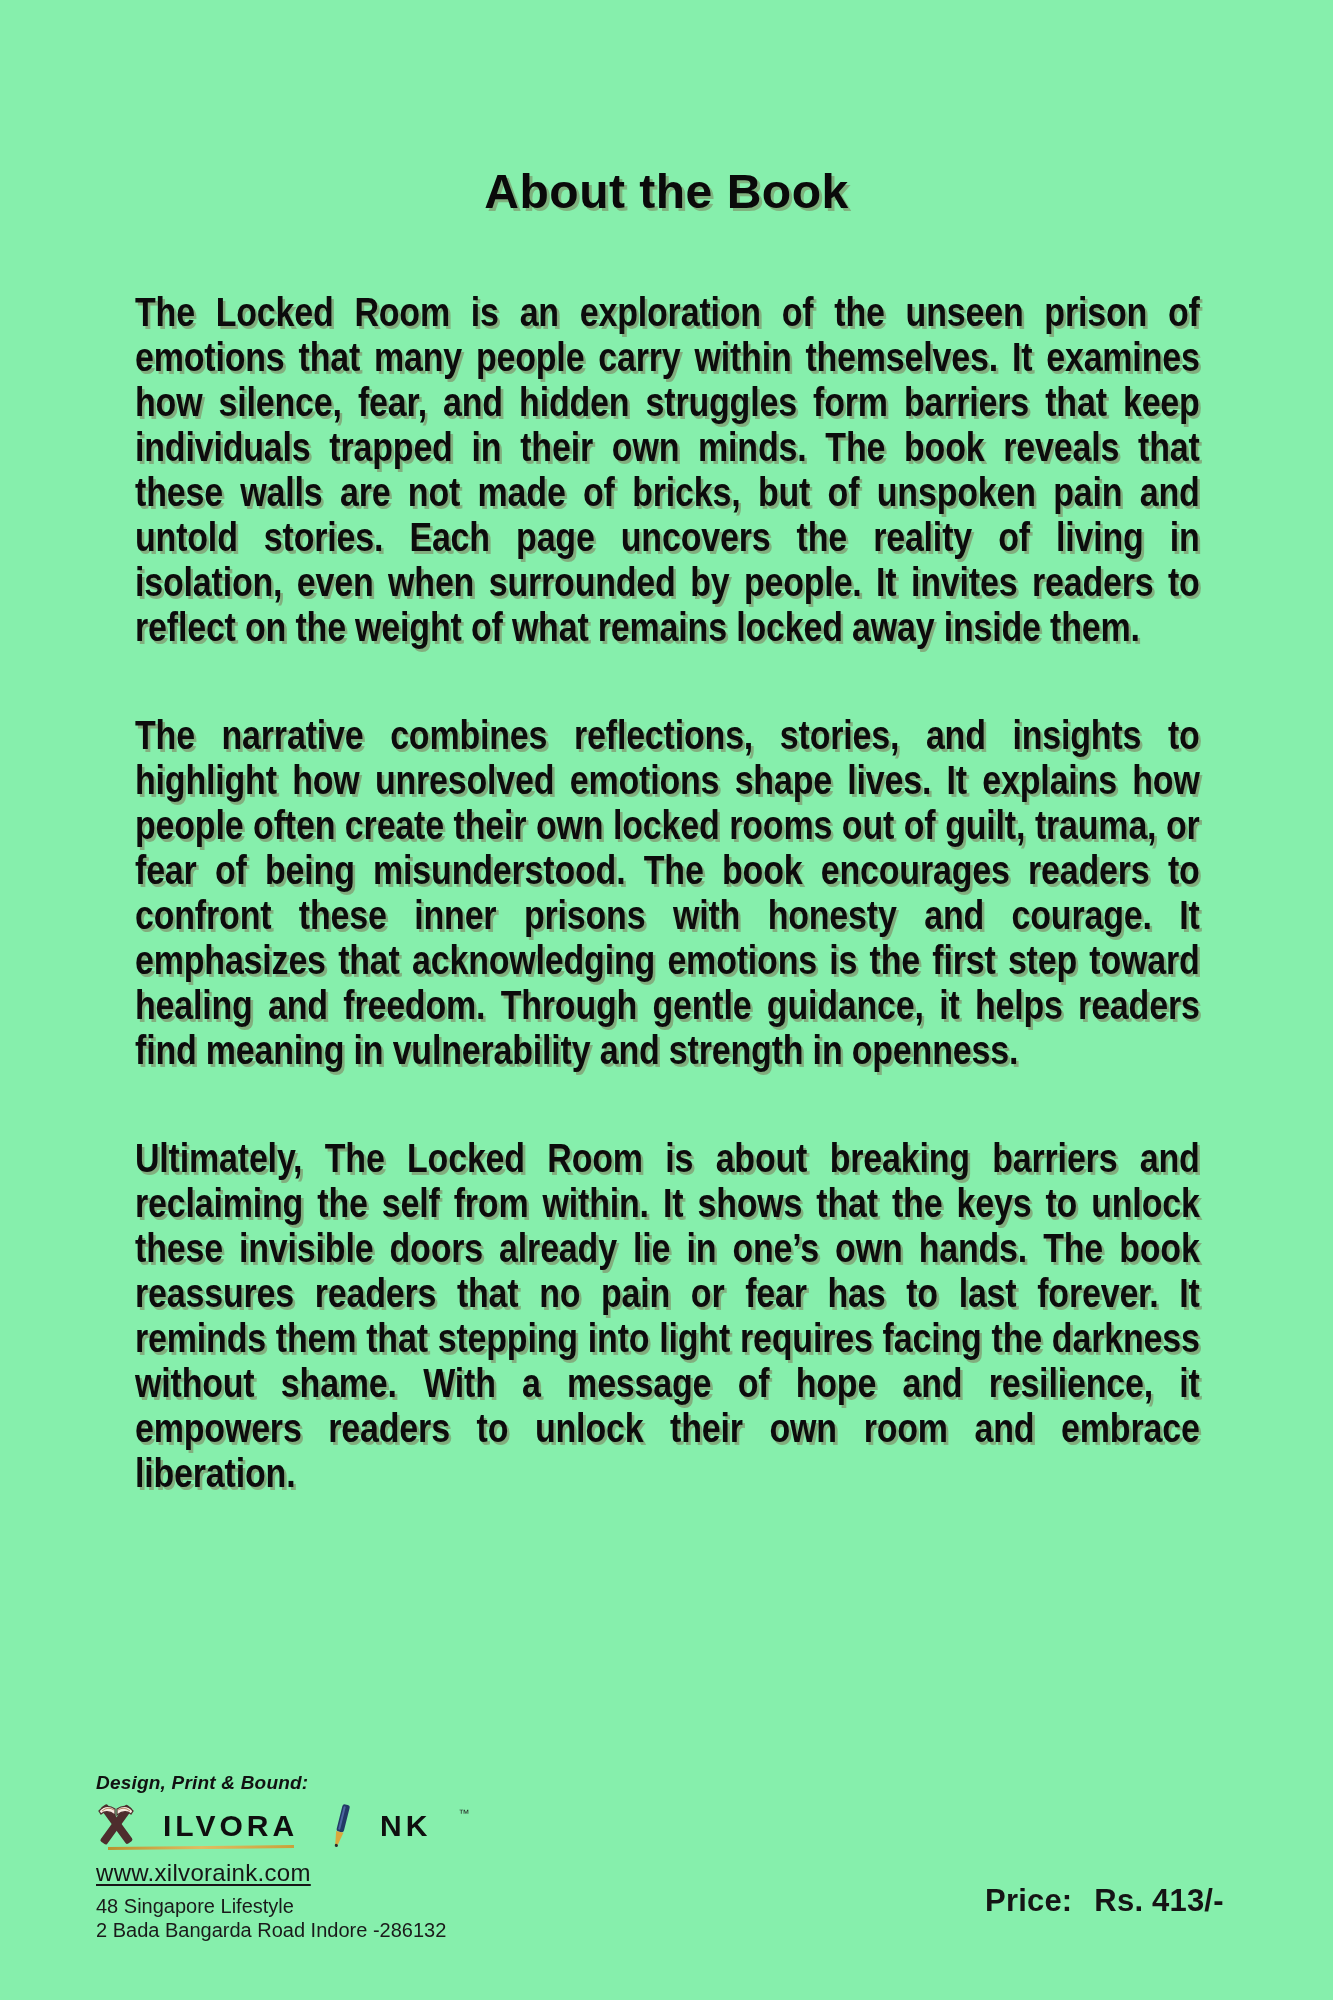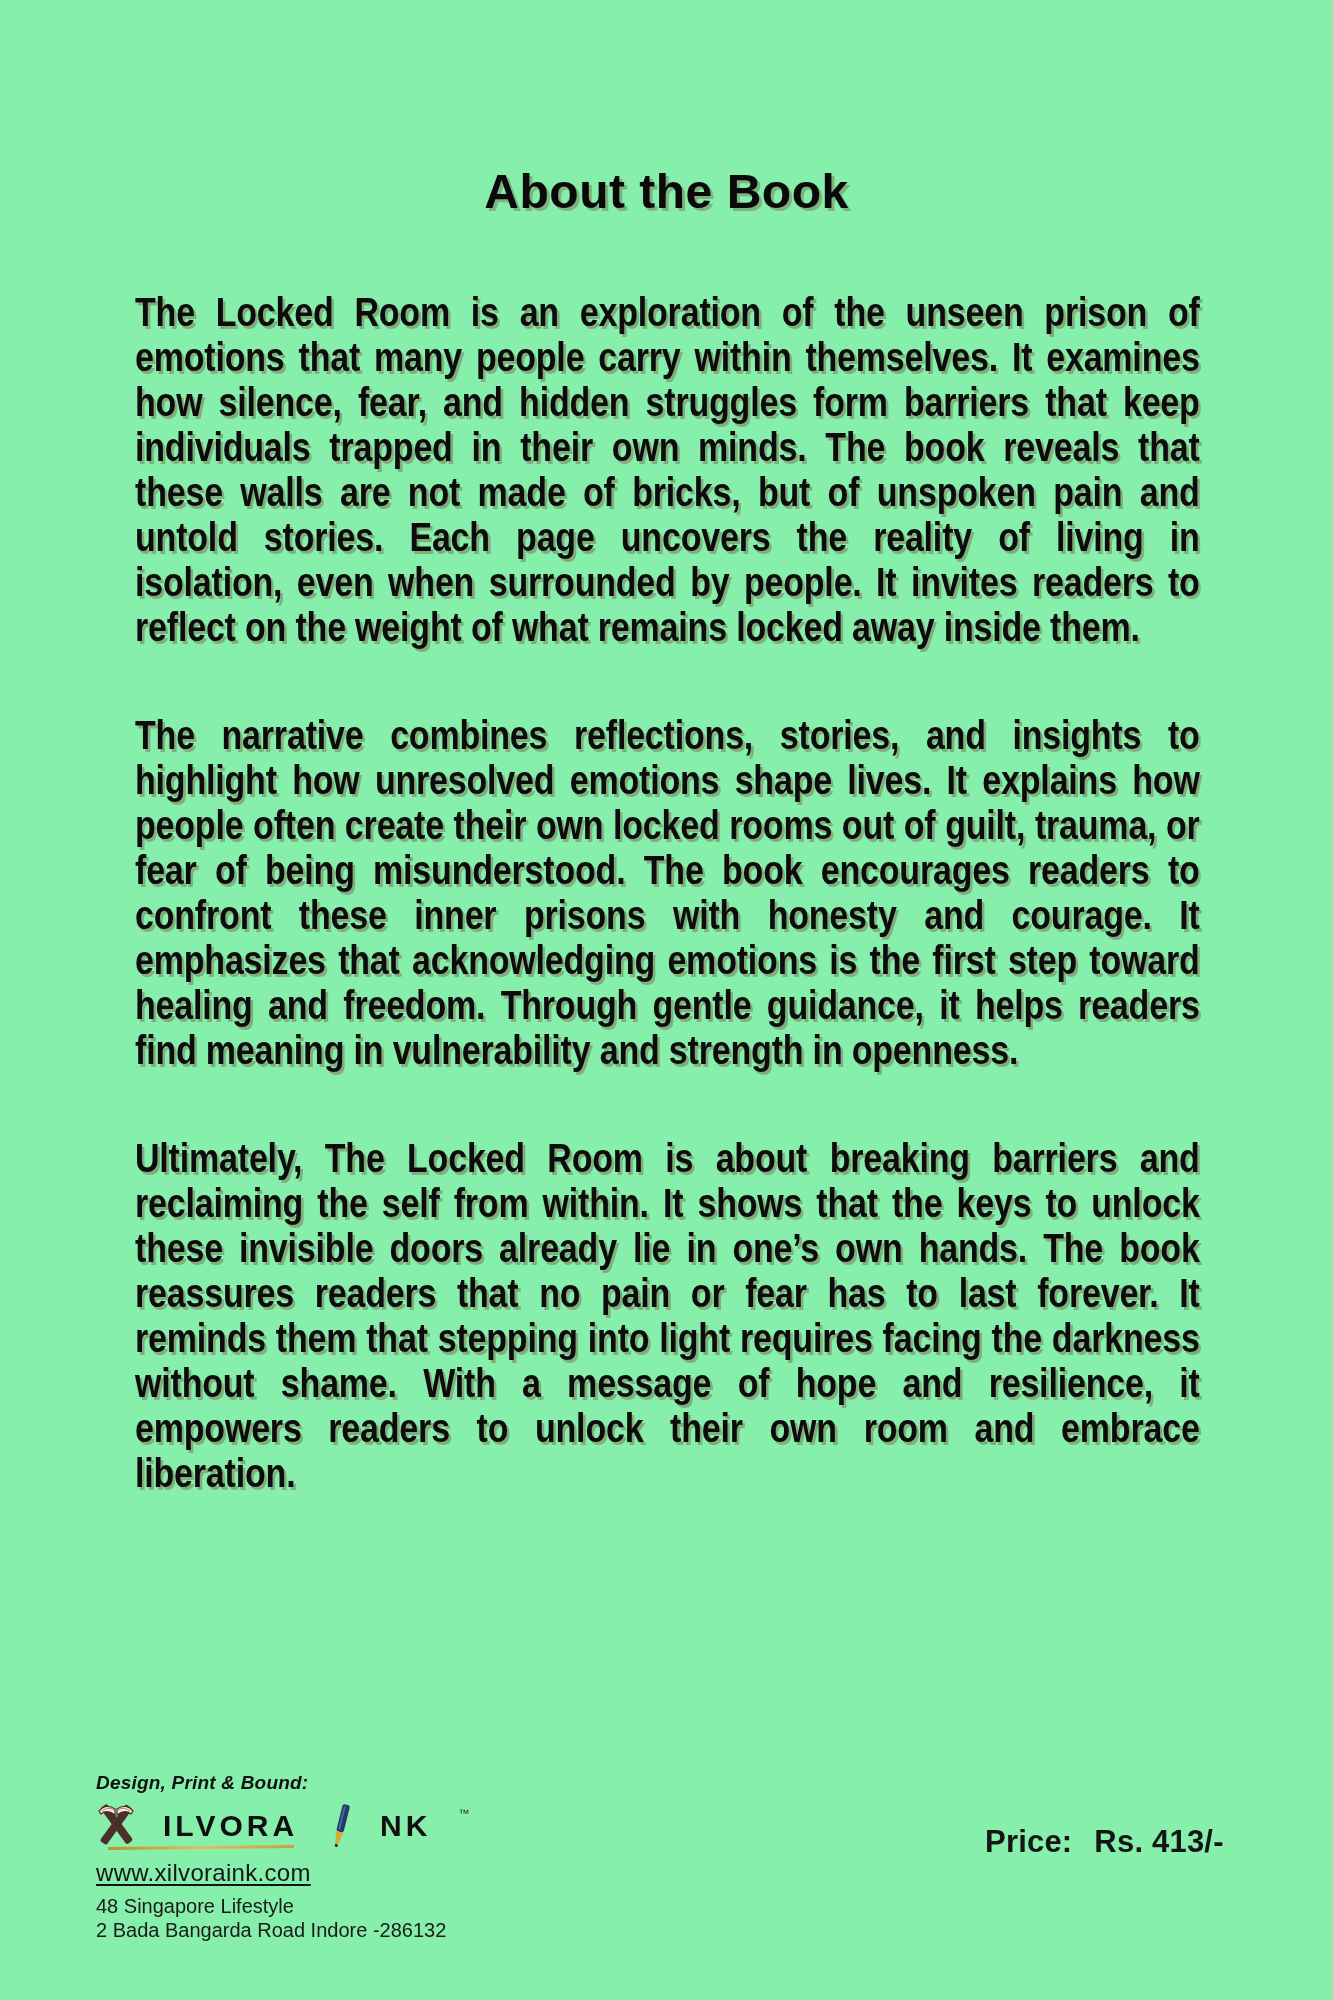--- a/index.html
+++ b/index.html
@@ -106,21 +106,21 @@
   }
   .addr {
     font-size: 20px;
     line-height: 24px;
     color: #1a1a1a;
   }
   .addr.first { margin-top: 7px; }
   .price {
     position: absolute;
     left: 985px;
-    top: 1824px;
+    top: 1883px;
     display: flex;
     gap: 22px;
     font-size: 31px;
     font-weight: 700;
     color: #151515;
     letter-spacing: 0.2px;
   }
 </style>
 </head>
 <body>

